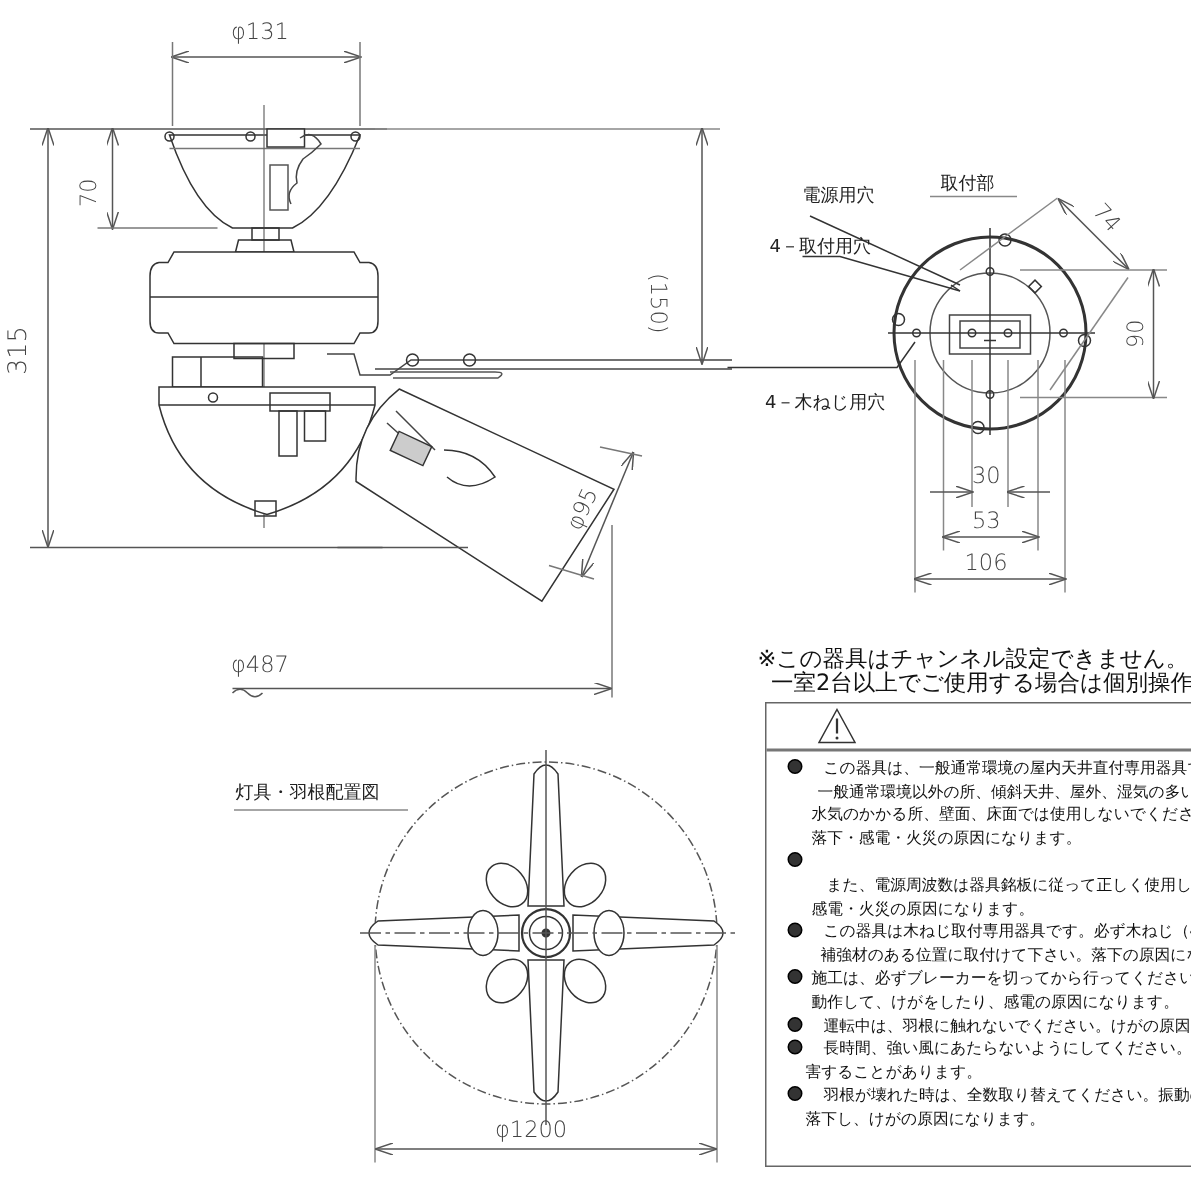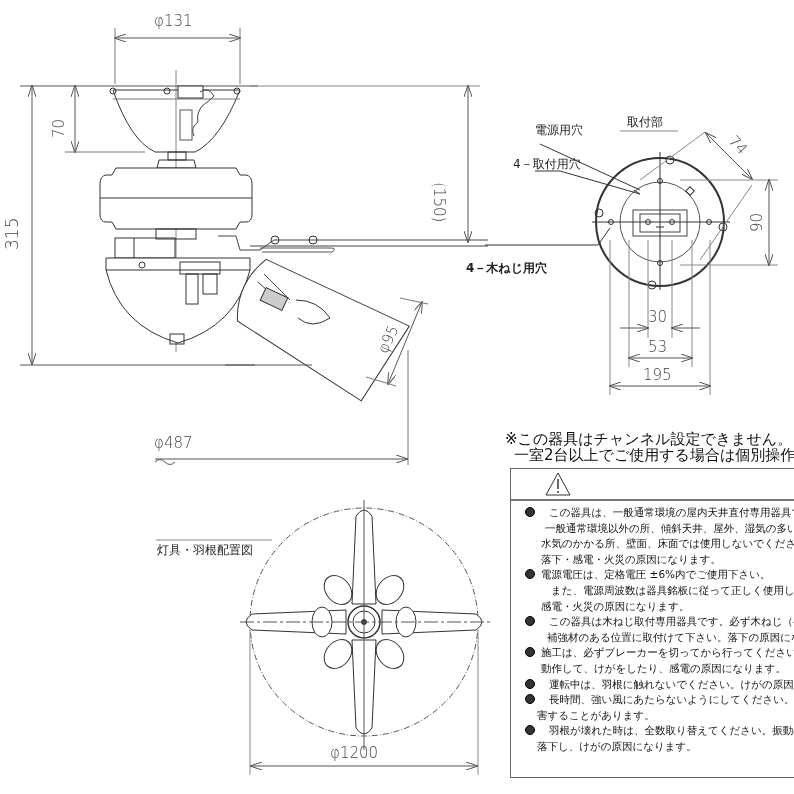--- a/index.html
+++ b/index.html
@@ -183,47 +183,47 @@
 <span class="lbl dim" style="left:154px;top:14px;">φ131</span>
 <span class="lbl dim vert" style="left:52px;top:138px;transform:rotate(-90deg);">70</span>
 <span class="lbl dim vert" style="left:4px;top:250px;transform:rotate(-90deg);font-size:17px;">315</span>
 <span class="lbl dim vert" style="left:446px;top:182px;transform:rotate(90deg);">(150)</span>
 <span class="lbl dim" style="left:374px;top:332px;transform:rotate(-65deg);">φ95</span>
 <span class="lbl dim" style="left:154px;top:436px;">φ487</span>
 
 <span class="lbl jp" style="left:627px;top:116px;">取付部</span>
 <span class="lbl jp" style="left:535px;top:124px;">電源用穴</span>
 <span class="lbl jp" style="left:513px;top:158px;">4－取付用穴</span>
-<span class="lbl jp" style="left:466px;top:262px;font-weight:bold;">4－木ねじ用穴</span>
+<span class="lbl jp" style="left:510px;top:262px;">4－木ねじ用穴</span>
 <span class="lbl dim" style="left:728px;top:138px;transform:rotate(48deg);">74</span>
 <span class="lbl dim vert" style="left:750px;top:232px;transform:rotate(-90deg);">90</span>
 <span class="lbl dim" style="left:648px;top:310px;">30</span>
 <span class="lbl dim" style="left:648px;top:340px;">53</span>
-<span class="lbl dim" style="left:643px;top:368px;">195</span>
-
-<span class="lbl jp" style="left:157px;top:544px;">灯具・羽根配置図</span>
+<span class="lbl dim" style="left:643px;top:368px;">106</span>
+
+<span class="lbl jp" style="left:157px;top:522px;">灯具・羽根配置図</span>
 <span class="lbl dim" style="left:330px;top:746px;text-align:right;">φ1200</span>
 
 <span class="note" style="top:432px;">※この器具はチャンネル設定できません。</span>
 <span class="note" style="top:448px;left:514px;">一室2台以上でご使用する場合は個別操作できませんのでご注意ください</span>
 
 <div class="caution-box">
   <div class="caution-title">
     <svg class="warn-tri" viewBox="0 0 26 24">
       <path d="M13,1 L25,23 L1,23 Z" fill="none" stroke="#333" stroke-width="1"></path>
       <line x1="13" y1="7" x2="13" y2="17" stroke="#333" stroke-width="1.5"></line>
       <circle cx="13" cy="20" r="1" fill="#333"></circle>
     </svg>
   </div>
   <div class="caution-lines" id="caution-lines">
       <div class="cl" style="padding-left: 14px;"><span class="bullet"></span><span style="margin-left: 8px;">この器具は、一般通常環境の屋内天井直付専用器具です。</span></div>
       <div class="cl" style="padding-left: 22px;"><span style="margin-left: 12px;">一般通常環境以外の所、傾斜天井、屋外、湿気の多い所、</span></div>
       <div class="cl" style="padding-left: 22px;"><span style="margin-left: 8px;">水気のかかる所、壁面、床面では使用しないでください。</span></div>
       <div class="cl" style="padding-left: 22px;"><span style="margin-left: 8px;">落下・感電・火災の原因になります。</span></div>
-      <div class="cl" style="padding-left: 14px;"><span class="bullet"></span><span style="margin-left: 0px;">電源電圧は、定格電圧 ±6%内でご使用下さい。</span></div>
+      <div class="cl" style="padding-left: 14px;"><span class="bullet"></span></div>
       <div class="cl" style="padding-left: 22px;"><span style="margin-left: 18px;">また、電源周波数は器具銘板に従って正しく使用してください。</span></div>
       <div class="cl" style="padding-left: 22px;"><span style="margin-left: 8px;">感電・火災の原因になります。</span></div>
       <div class="cl" style="padding-left: 14px;"><span class="bullet"></span><span style="margin-left: 8px;">この器具は木ねじ取付専用器具です。必ず木ねじ（4本）で</span></div>
       <div class="cl" style="padding-left: 22px;"><span style="margin-left: 14px;">補強材のある位置に取付けて下さい。落下の原因になります。</span></div>
       <div class="cl" style="padding-left: 14px;"><span class="bullet"></span><span style="margin-left: 0px;">施工は、必ずブレーカーを切ってから行ってください。不意に</span></div>
       <div class="cl" style="padding-left: 22px;"><span style="margin-left: 8px;">動作して、けがをしたり、感電の原因になります。</span></div>
       <div class="cl" style="padding-left: 14px;"><span class="bullet"></span><span style="margin-left: 8px;">運転中は、羽根に触れないでください。けがの原因になります。</span></div>
       <div class="cl" style="padding-left: 14px;"><span class="bullet"></span><span style="margin-left: 8px;">長時間、強い風にあたらないようにしてください。健康を</span></div>
       <div class="cl" style="padding-left: 22px;"><span style="margin-left: 4px; text-align: right;">害することがあります。</span></div>
       <div class="cl" style="padding-left: 14px;"><span class="bullet"></span><span style="margin-left: 8px;">羽根が壊れた時は、全数取り替えてください。振動のため</span></div>

